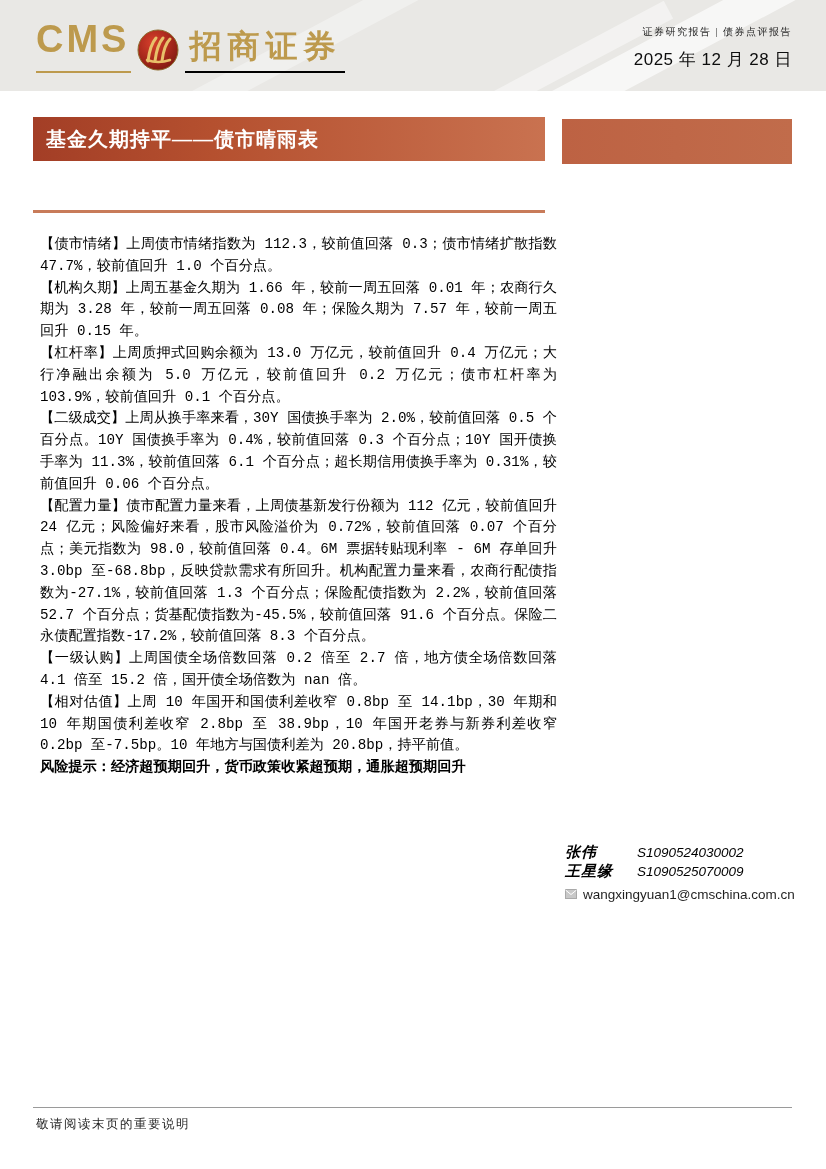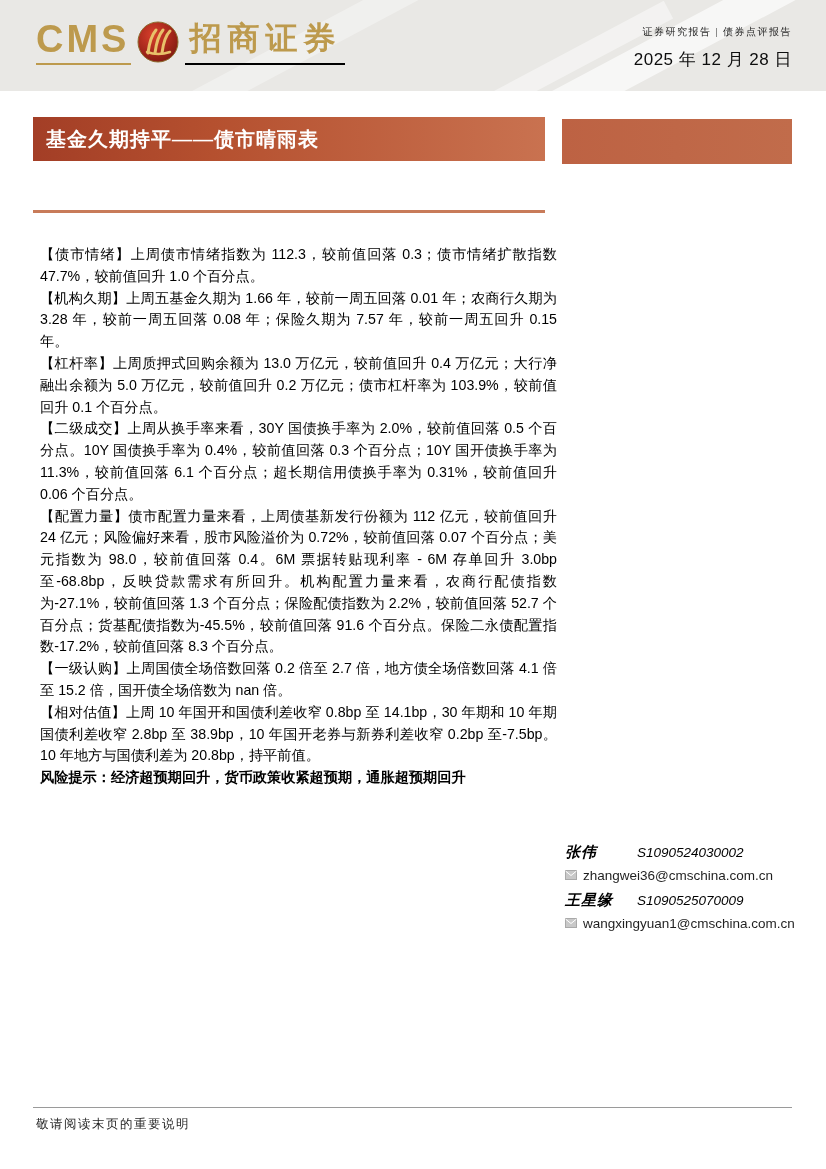--- a/index.html
+++ b/index.html
@@ -15,21 +15,21 @@
     background:#e9e8e5; overflow:hidden;
   }
   .streak { position:absolute; background:rgba(255,255,255,0.65); }
   .streak.s1 { width:420px; height:34px; right:-40px; top:38px; transform:rotate(-28deg); }
   .streak.s2 { width:300px; height:20px; right:140px; top:70px; transform:rotate(-28deg); background:rgba(255,255,255,0.45); }
   .streak.s3 { width:260px; height:26px; left:180px; top:30px; transform:rotate(-28deg); background:rgba(255,255,255,0.35); }
 
   .logo { position:absolute; left:36px; top:20px; display:flex; align-items:flex-end; }
   .logo-cms {
     font-family:"Liberation Sans", sans-serif; font-weight:bold; font-size:38px; line-height:1;
-    color:#bd9a4d; letter-spacing:3px; border-bottom:2px solid #bd9a4d; padding:0 2px 5px 0;
+    color:#bd9a4d; letter-spacing:3px; border-bottom:2px solid #bd9a4d; padding:0 2px 13px 0;
   }
   .logo-badge { margin:0 6px 2px 6px; display:block; }
   .logo-brand {
     font-family:"Liberation Serif", serif; font-weight:bold; font-size:32px; line-height:1;
     color:#bd9a4d; letter-spacing:6px; border-bottom:2px solid #000000; padding:0 4px 9px 4px;
   }
   .header-right { position:absolute; right:34px; top:25px; text-align:right; }
   .report-type {
     font-family:"Liberation Serif", serif; font-size:10px; color:#1c1c1c; letter-spacing:1.5px;
   }
@@ -48,22 +48,22 @@
   .side-block {
     position:absolute; left:562px; top:119px; width:230px; height:45px;
     background:linear-gradient(90deg, #bd6243, #c16c4b);
   }
   .title-divider {
     position:absolute; left:33px; top:210px; width:512px; height:3px; background:#c87b59;
   }
 
   
   .body-text {
-    position:absolute; left:40px; top:244px; width:517px;
-    font-size:14.2px; line-height:21.8px; color:#000; text-align:justify;
+    position:absolute; left:40px; top:234px; width:517px;
+    font-size:14.2px; line-height:21.8px; color:#000; text-align:justify;font-family:Liberation Mono, monospace;
   }
   .body-text p { margin:0; }
   .risk { font-weight:bold; margin-top:2px; }
 
   
   .analysts { position:absolute; left:565px; top:843px; width:240px; }
   .a-row { display:flex; align-items:baseline;font-style:italic; }
   .a-name {
     font-family:"Liberation Serif", serif; font-weight:bold; font-size:15px; color:#000;
     width:72px; letter-spacing:1px;
@@ -133,27 +133,20 @@
     <p><span>【一级认购】</span><span>上周国债全场倍数回落 0.2 倍至 2.7 倍，地方债全场倍数回落 4.1 倍至 15.2 倍，国开债全场倍数为 nan 倍。</span></p>
     <p><span>【相对估值】</span><span>上周 10 年国开和国债利差收窄 0.8bp 至 14.1bp，30 年期和 10 年期国债利差收窄 2.8bp 至 38.9bp，10 年国开老券与新券利差收窄 0.2bp 至-7.5bp。10 年地方与国债利差为 20.8bp，持平前值。</span></p>
     <p class="risk">风险提示：经济超预期回升，货币政策收紧超预期，通胀超预期回升</p>
   </main>
 
   <aside class="analysts">
     <div class="a-row">
       <span class="a-name">张伟</span>
       <span class="a-id">S1090524030002</span>
     </div>
-    <div class="a-email">
-      <svg class="env-icon" width="12" height="10" viewBox="0 0 12 10">
-        <rect x="0.5" y="0.5" width="11" height="9" fill="#c8c8c8" stroke="#a9a9a9"></rect>
-        <path d="M0.5 1 L6 5.5 L11.5 1" fill="none" stroke="#ffffff" stroke-width="1"></path>
-      </svg>
-      <span class="addr">zhangwei36@cmschina.com.cn</span>
-    </div>
     <div class="a-row">
       <span class="a-name">王星缘</span>
       <span class="a-id">S1090525070009</span>
     </div>
     <div class="a-email">
       <svg class="env-icon" width="12" height="10" viewBox="0 0 12 10">
         <rect x="0.5" y="0.5" width="11" height="9" fill="#c8c8c8" stroke="#a9a9a9"></rect>
         <path d="M0.5 1 L6 5.5 L11.5 1" fill="none" stroke="#ffffff" stroke-width="1"></path>
       </svg>
       <span class="addr">wangxingyuan1@cmschina.com.cn</span>

